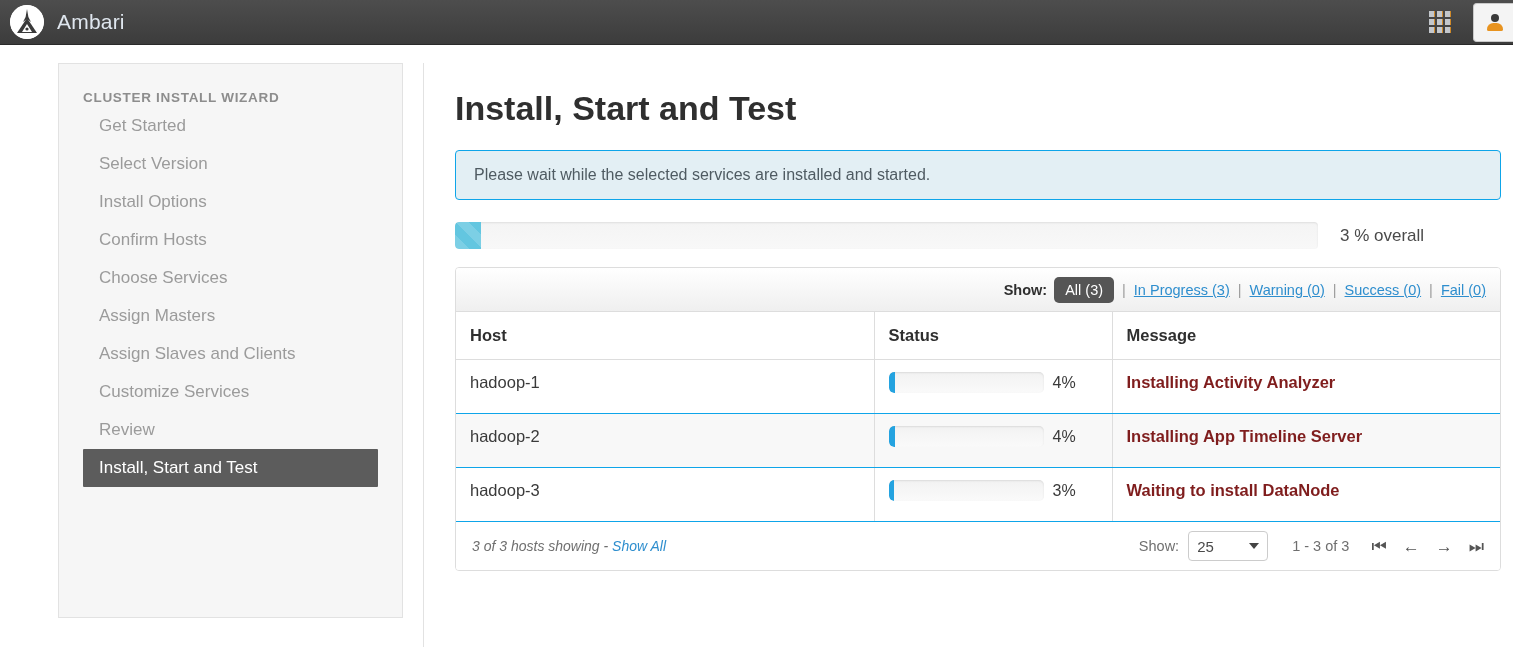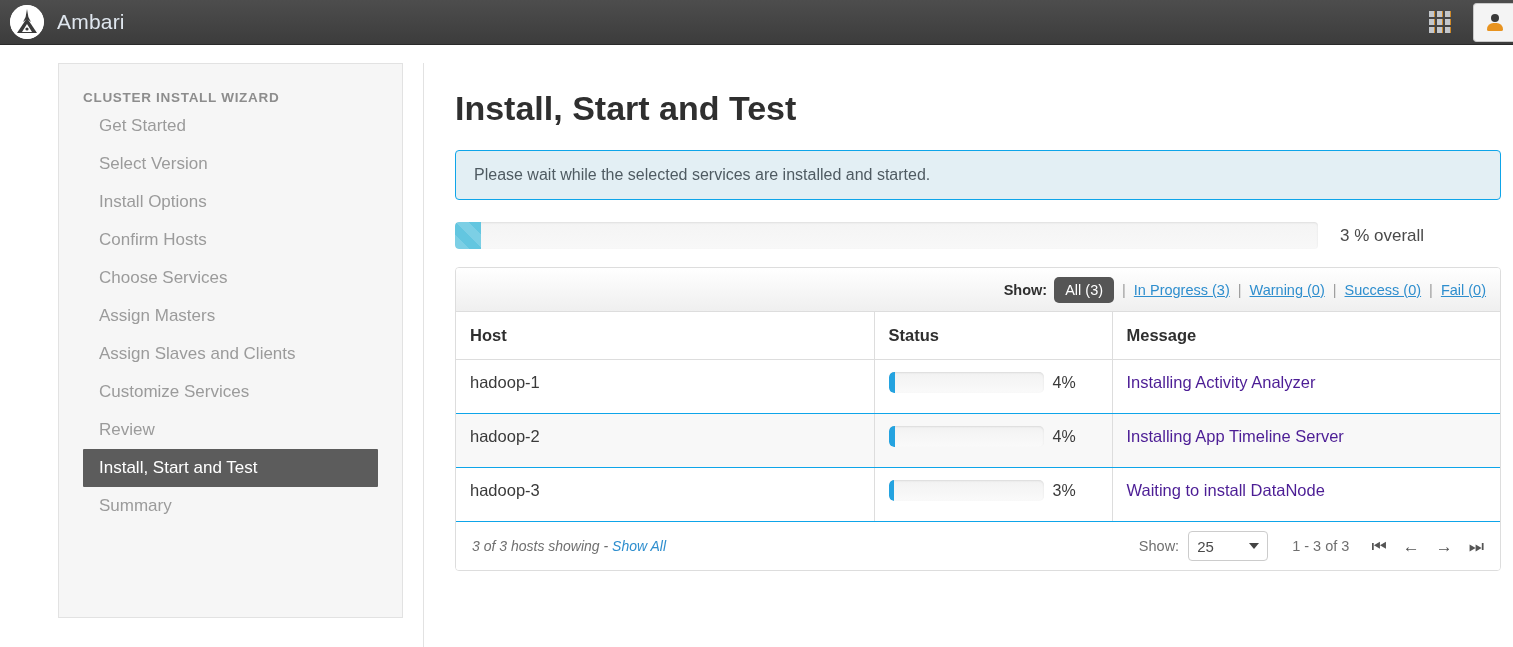--- a/index.html
+++ b/index.html
@@ -225,21 +225,21 @@
     border-radius: 5px;
     box-shadow: inset 0 1px 2px rgba(0,0,0,.1);
     overflow: hidden;
   }
   .row-fill {
     height: 100%;
     background: #24a3e0;
     border-radius: 5px 0 0 5px;
   }
   .row-pct { margin-left: 9px; font-size: 16px; color: #3a3a3a; }
-  .msg-link { color: #4c1d95; font-size: 16.5px; cursor: pointer; }
+  .msg-link { color: #7f1d1d; font-size: 16.5px; cursor: pointer; font-weight: bold; }
 
   .table-footer {
     height: 48px;
     background: #ffffff;
     display: flex; align-items: center;
     padding: 0 16px;
   }
   .footer-left { font-size: 14px; color: #6f6f6f; font-style: italic; }
   .footer-left a { color: #2e8ece; text-decoration: none; cursor: pointer; }
   .footer-right { margin-left: auto; display: flex; align-items: center; }
@@ -321,21 +321,20 @@
     <div class="nav-item">Get Started</div>
     <div class="nav-item">Select Version</div>
     <div class="nav-item">Install Options</div>
     <div class="nav-item">Confirm Hosts</div>
     <div class="nav-item">Choose Services</div>
     <div class="nav-item">Assign Masters</div>
     <div class="nav-item">Assign Slaves and Clients</div>
     <div class="nav-item">Customize Services</div>
     <div class="nav-item">Review</div>
     <div class="nav-item active">Install, Start and Test</div>
-    <div class="nav-item">Summary</div>
   </div>
 
   <div class="v-divider"></div>
 
   <div class="main">
     <h1 class="page-title">Install, Start and Test</h1>
 
     <div class="alert-info">Please wait while the selected services are installed and started.</div>
 
     <div class="overall-row">

